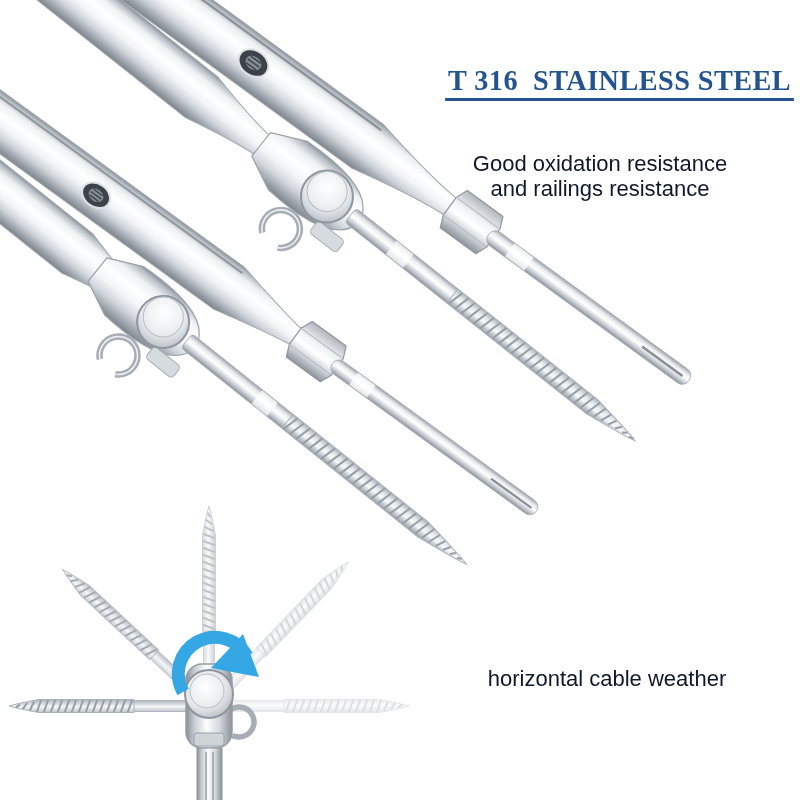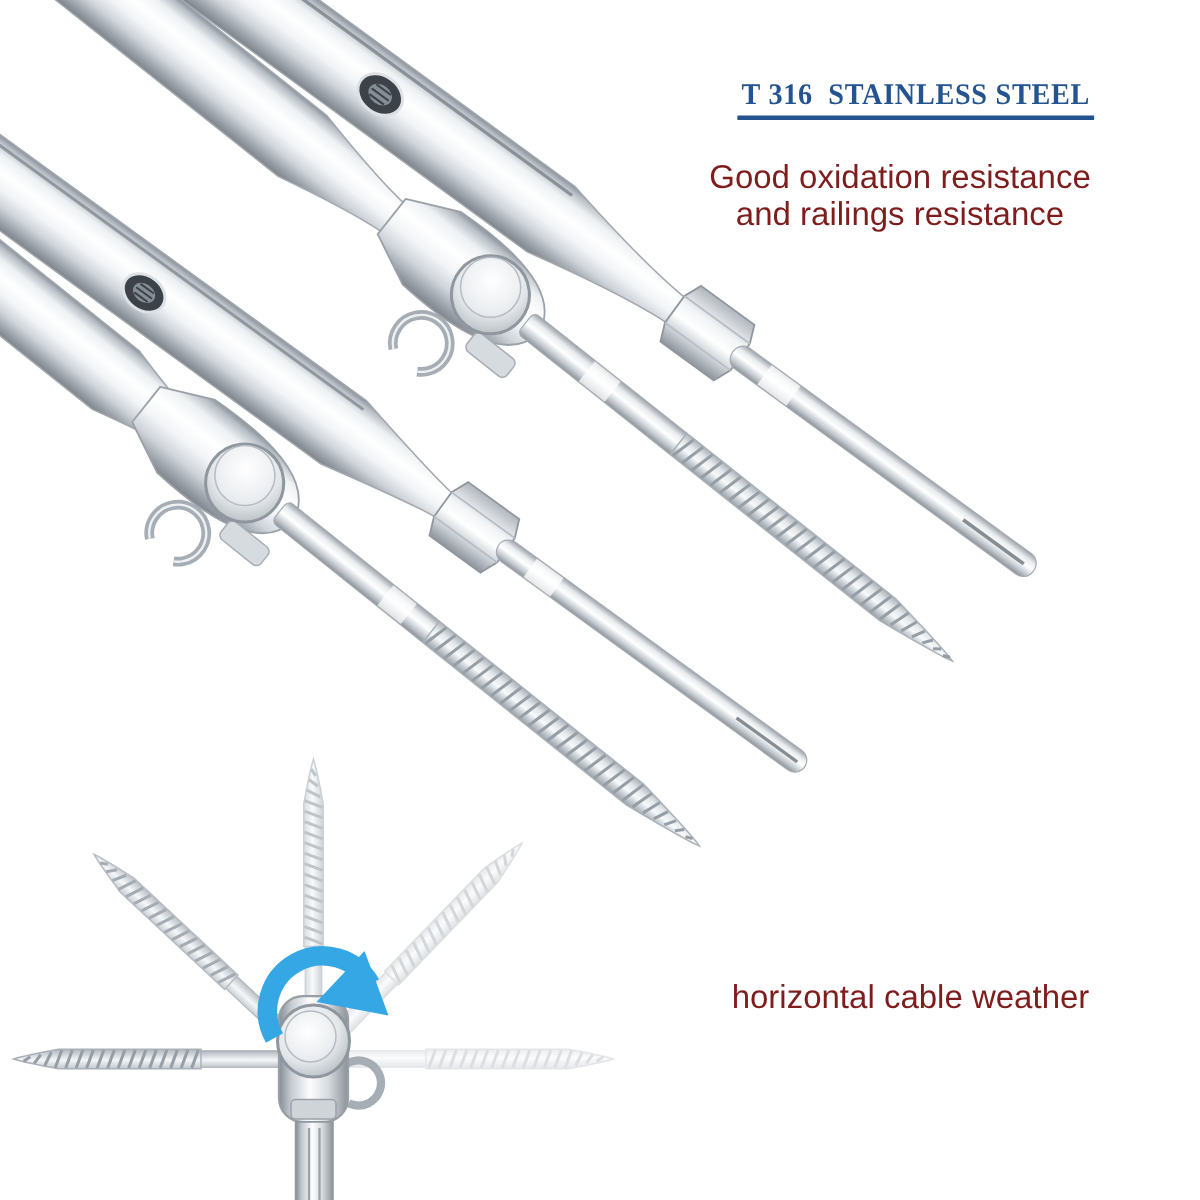--- a/index.html
+++ b/index.html
@@ -14,28 +14,28 @@
   #adjustable-block{left:418px;top:648px;width:378px;}
   .headline{
     font-family:"Liberation Serif", serif;
     font-weight:bold;color:var(--blue,#24548f);
     white-space:pre;line-height:1.05;
   }
   .u{
     display:inline-block;border-bottom:3px solid var(--blue,#24548f);
     padding:0 3px 3px;transform:scaleX(.94);transform-origin:50% 50%;
   }
-  #material-heading{font-size:20px;letter-spacing:.5px;}
+  #material-heading{font-size:30px;letter-spacing:.5px;}
   #adjustable-heading .deg{
     font-family:"Liberation Sans", sans-serif;font-weight:bold;font-size:29px;
     letter-spacing:1px;vertical-align:1px;
   }
   #adjustable-heading .word{font-size:30px;margin-left:16px;letter-spacing:.5px;}
   .desc{
-    margin-top:4px;font-size:22px;color:#7f1d1d;line-height:1.14;
+    margin-top:18px;font-size:22px;color:#0f172a;line-height:1.14;
     font-family:"Liberation Sans", sans-serif;
   }
   .arrow{stroke:var(--arrow,#35a7e5);}
   .arrow-head{fill:var(--arrow,#35a7e5);}
 </style>
 </head>
 <body style="background: rgb(255, 255, 255);">
 
 <svg id="scene" width="800" height="800" viewBox="0 0 800 800" xmlns="http://www.w3.org/2000/svg">
   <defs>

